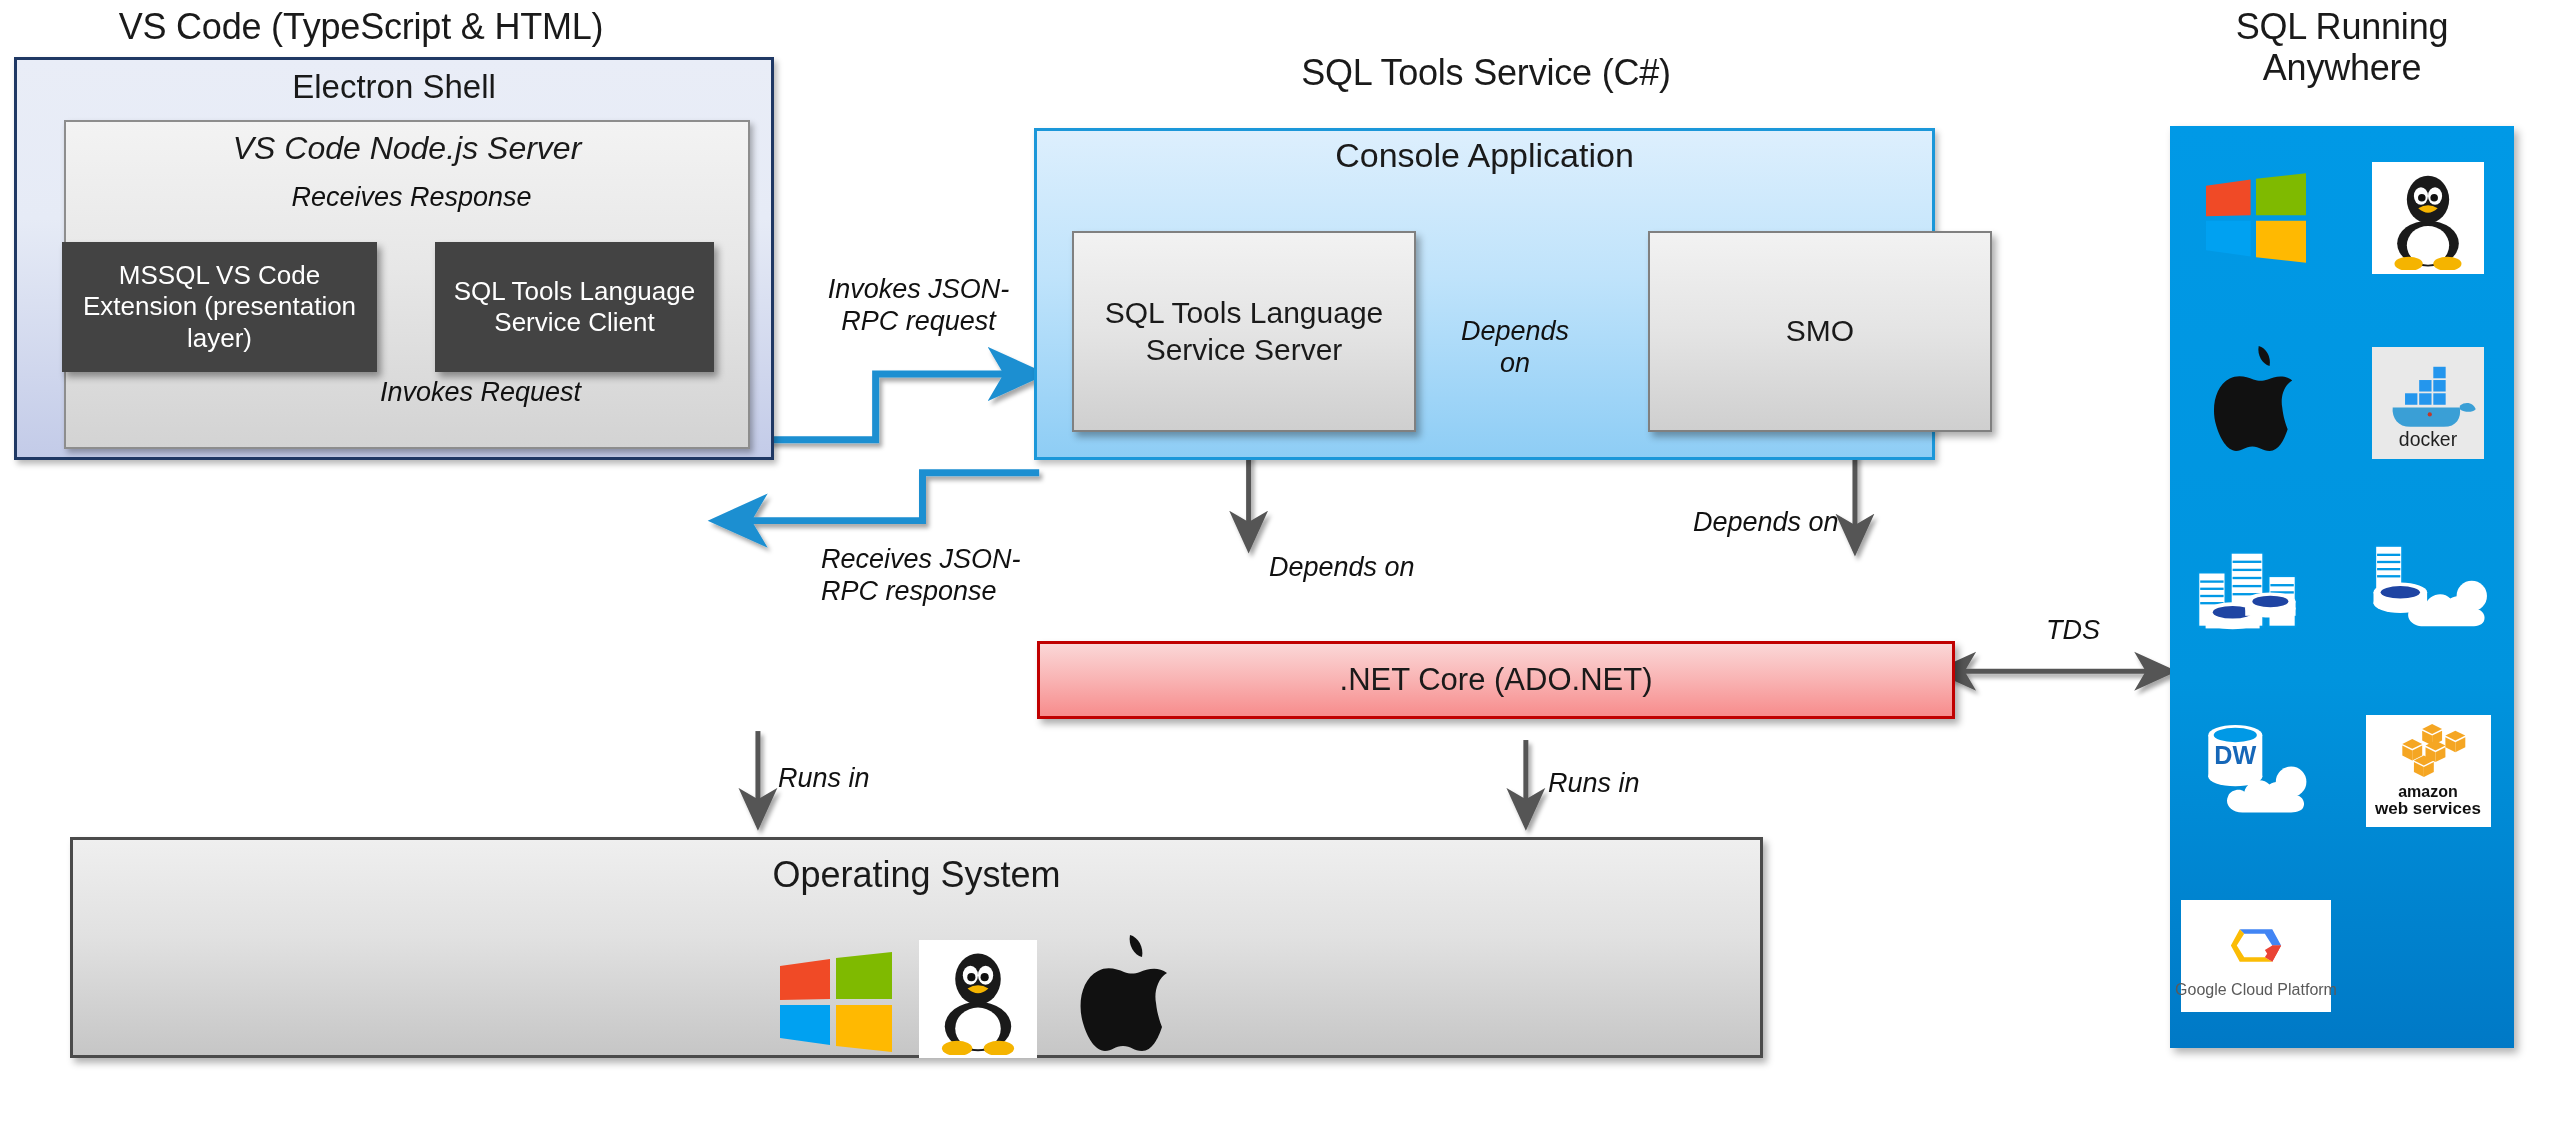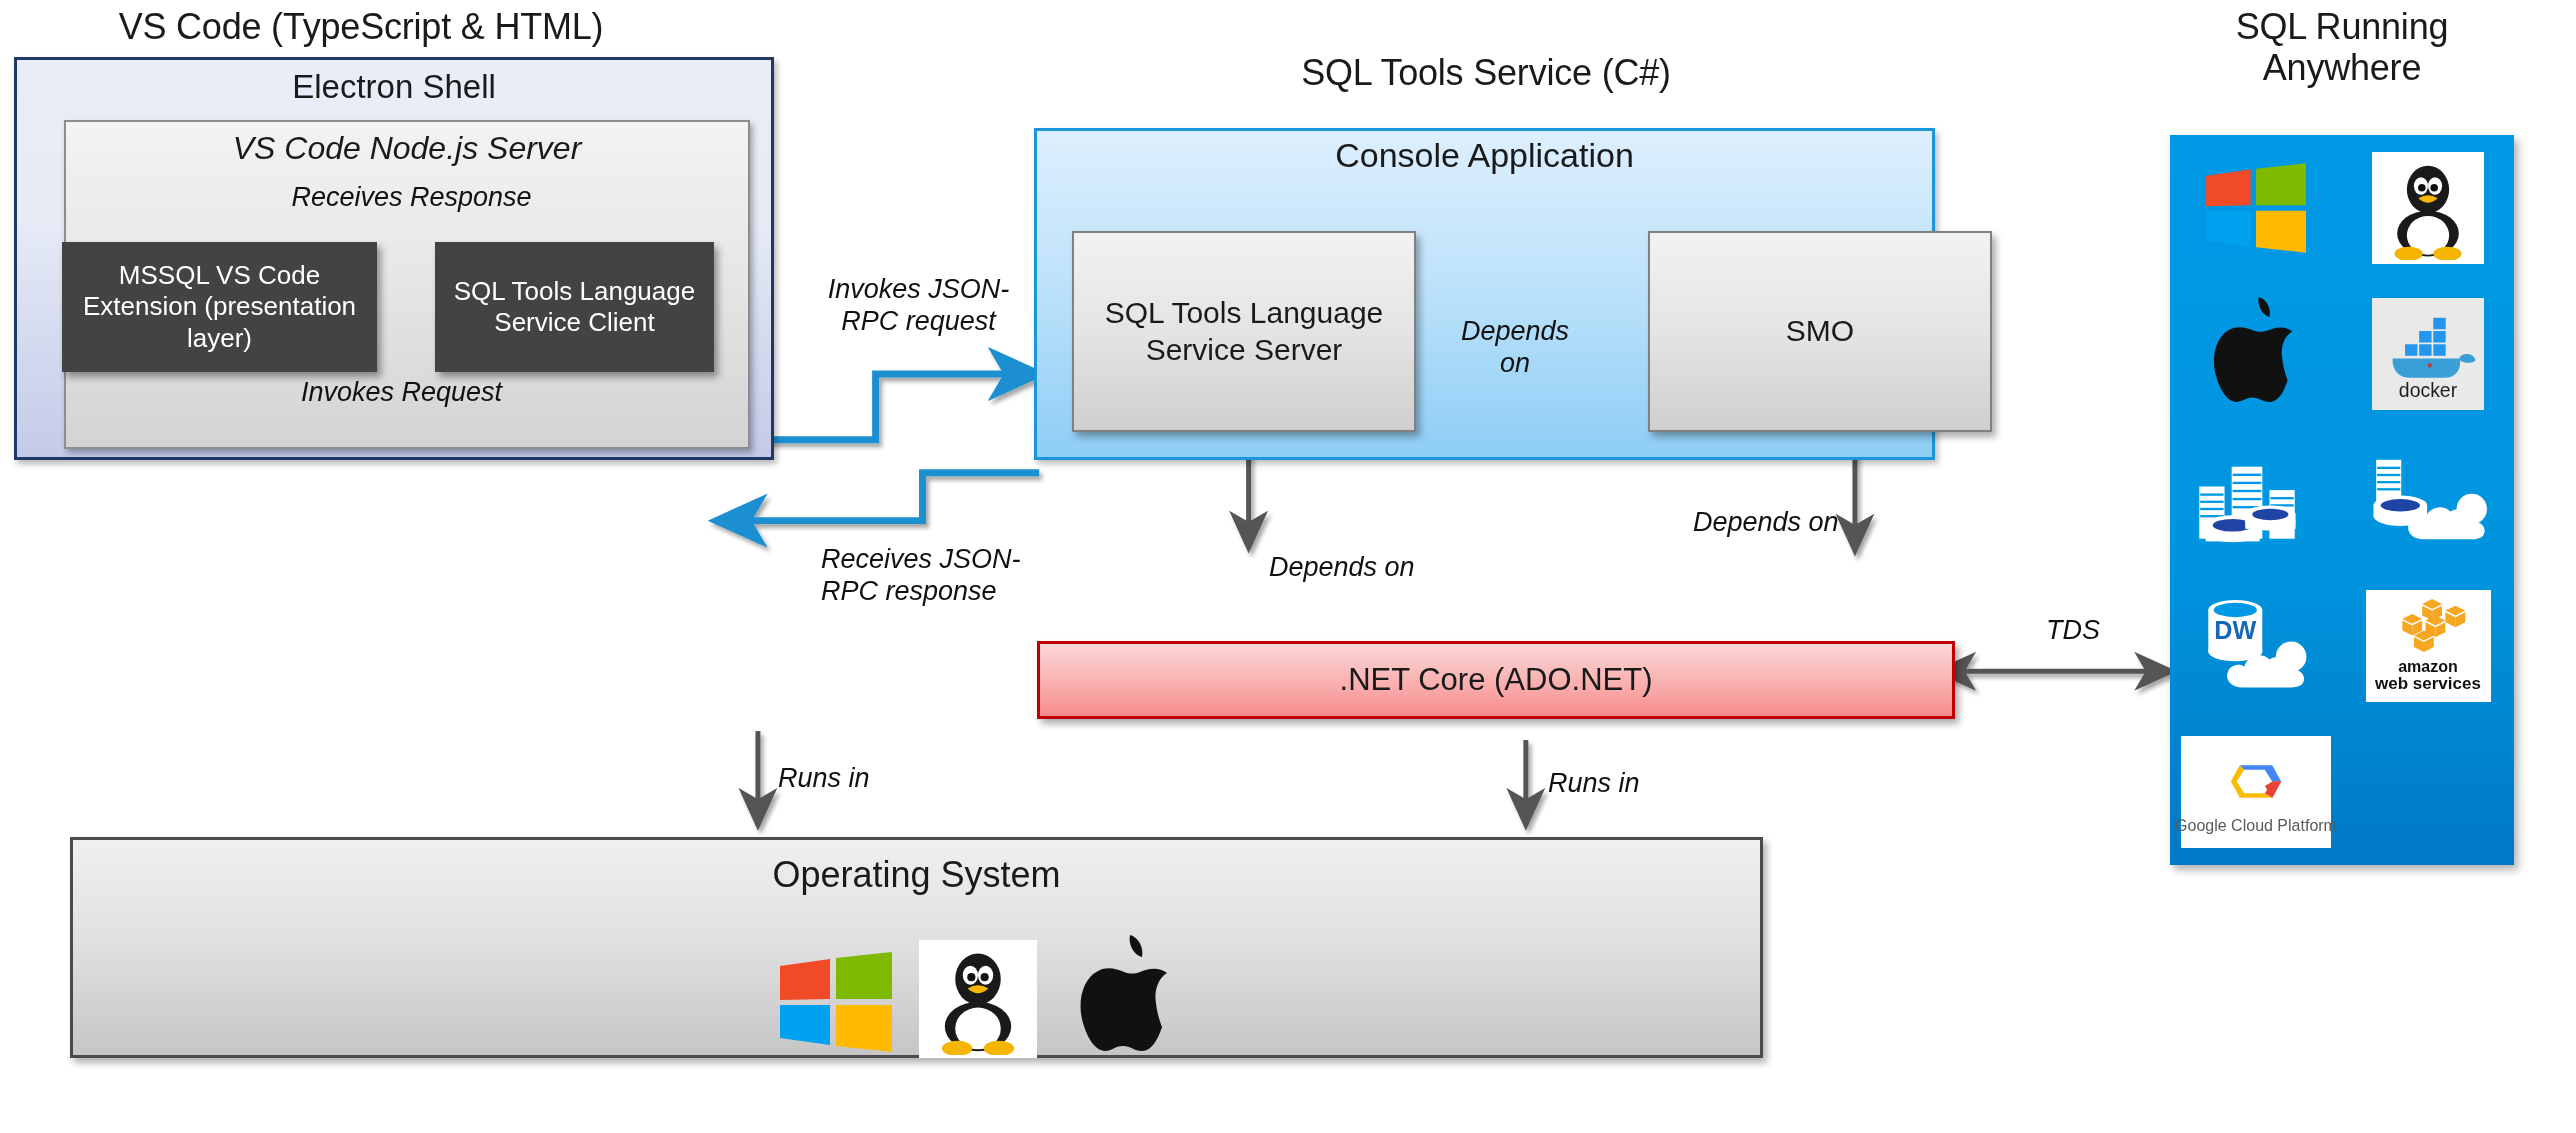--- a/index.html
+++ b/index.html
@@ -99,21 +99,21 @@
     border: 3px solid #4b4b4b;
     box-shadow: 4px 5px 7px rgba(0,0,0,0.3);
   }
   .os-title {
     position: absolute; left: 0; right: 0; top: 14px;
     text-align: center; font-size: 36px; color: #1a1a1a;
   }
 
   
   .anywhere-panel {
-    left: 2170px; top: 135px; width: 344px; height: 730px;
+    left: 2170px; top: 126px; width: 344px; height: 922px;
     background: linear-gradient(180deg, #0099e6 0%, #0094de 60%, #0079c6 100%);
     box-shadow: 4px 5px 8px rgba(0,0,0,0.3);
   }
   .icon-grid {
     position: absolute; inset: 0;
     display: grid;
     grid-template-columns: 1fr 1fr;
     grid-template-rows: repeat(5, 1fr);
     align-items: center; justify-items: center;
   }
@@ -195,21 +195,21 @@
       <div class="nodejs-title">VS Code Node.js Server</div>
     </div>
   </div>
 
   <div class="abs dark-box" style="left:62px; top:242px; width:315px; height:130px;">MSSQL VS Code Extension (presentation layer)</div>
 
   <div class="abs dark-box" style="left:435px; top:242px; width:279px; height:130px;">SQL Tools Language Service Client</div>
 
   <div class="abs arrow-label" style="left:242px; top:182px; width:339px; text-align:center;">Receives Response</div>
 
-  <div class="abs arrow-label" style="left:232px; top:377px; width:339px; text-align:center;">Invokes Request</div>
+  <div class="abs arrow-label" style="left:242px; top:377px; width:339px; text-align:right;">Invokes Request</div>
 
   <div class="abs console-app">
     <div class="console-title">Console Application</div>
   </div>
 
   <div class="abs gray-box" style="left:1072px; top:231px; width:344px; height:201px;">SQL Tools Language Service Server</div>
 
   <div class="abs gray-box" style="left:1648px; top:231px; width:344px; height:201px;">SMO</div>
 
   <div class="abs red-box" style="left:1037px; top:641px; width:918px; height:78px;">.NET Core (ADO.NET)</div>

